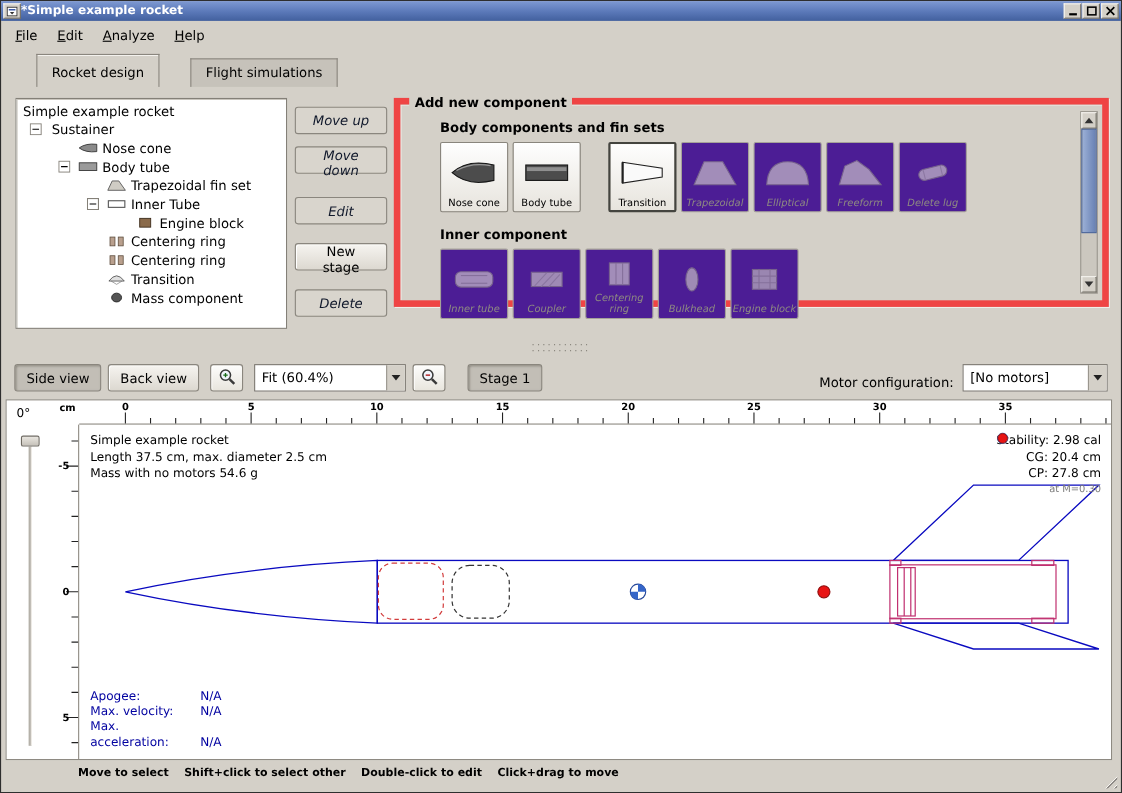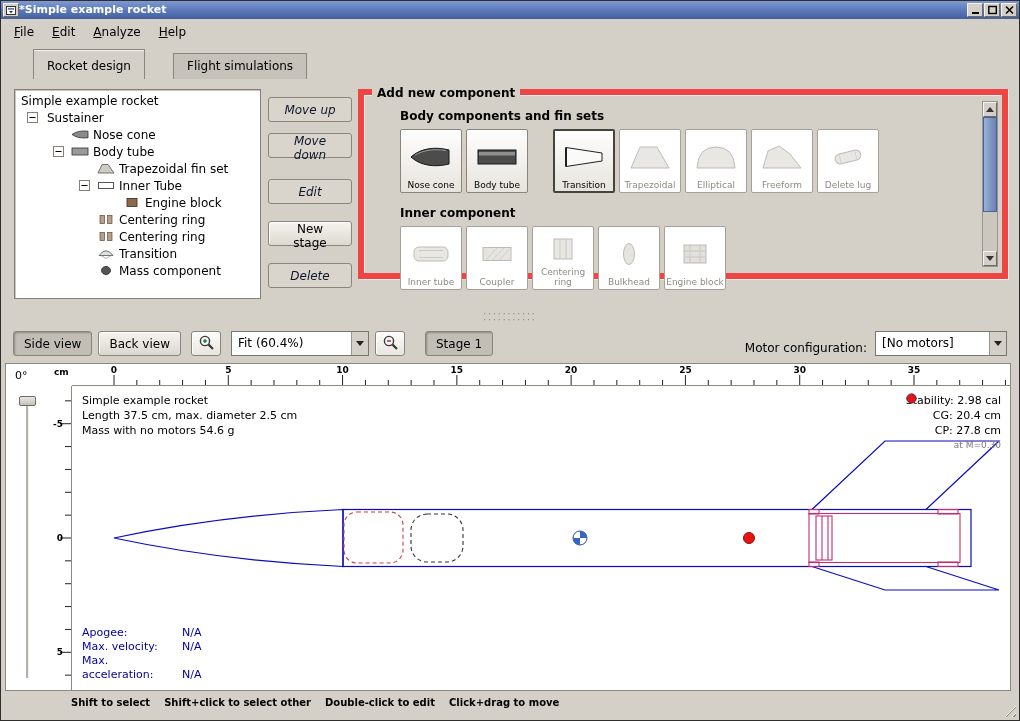--- a/index.html
+++ b/index.html
@@ -48,21 +48,21 @@
     border:6px solid #ef4444; box-shadow:inset 1px 1px 0 #f0eee9, 1px 1px 0 #f0eee9; }
   .panel-title { position:absolute; top:-9px; left:8px; background:#d4d0c8; padding:0 5px; font-weight:bold; font-size:12px; }
   .groups { padding:14px 0 0 36px; }
   .group-label { font-weight:bold; font-size:12px; margin-bottom:6px; }
   .comp-row { display:flex; gap:4px; margin-bottom:13px; }
   .comp-btn { width:62px; height:64px; border:1px solid #89857d; border-radius:2px;
     background:linear-gradient(#fefefe,#e7e4dd); display:flex; flex-direction:column; align-items:center;
     padding:3px 1px 2px 1px; cursor:default; font-family:inherit; }
   .comp-btn .ci { flex:1; display:flex; align-items:center; justify-content:center; }
   .comp-btn .cl { font-size:9px; line-height:9.5px; text-align:center; color:#000; }
-  .comp-btn.disabled { background:#ffffff; border-color:#a5a199; }
+  .comp-btn.disabled { background:#4c1d95; border-color:#a5a199;font-style:italic; }
   .comp-btn.disabled .cl { color:#8e8a82; }
   .comp-btn.disabled svg { opacity:.6; }
   .comp-btn.focused { border:2px solid #44443f; padding:2px 0 1px 0;margin-left:21px; }
 
   
   .scrollbar { position:absolute; right:4px; top:6px; bottom:6px; width:16px; background:#cbc7bf;
     border:1px solid #9a968e; display:flex; flex-direction:column; }
   .sb-btn { height:15px; background:#d4d0c8; border:1px solid; border-color:#f4f2ee #6e6a62 #6e6a62 #f4f2ee;
     display:flex; align-items:center; justify-content:center; }
   .sb-track { flex:1; position:relative; }
@@ -584,20 +584,20 @@
 
       <div class="flight-info">
           <div class="fr"><span class="fl">Apogee:</span><span class="fv">N/A</span></div>
           <div class="fr"><span class="fl">Max. velocity:</span><span class="fv">N/A</span></div>
           <div class="fr"><span class="fl">Max. acceleration:</span><span class="fv">N/A</span></div>
         </div>
     </div>
   </div>
 
   <div class="statusbar">
-      <span class="hint">Shift to select</span>
+      <span class="hint">Move to select</span>
       <span class="hint">Shift+click to select other</span>
       <span class="hint">Double-click to edit</span>
       <span class="hint">Click+drag to move</span>
     </div>
   <div class="grip"></div>
 
 </div>
 
 </body></html>

